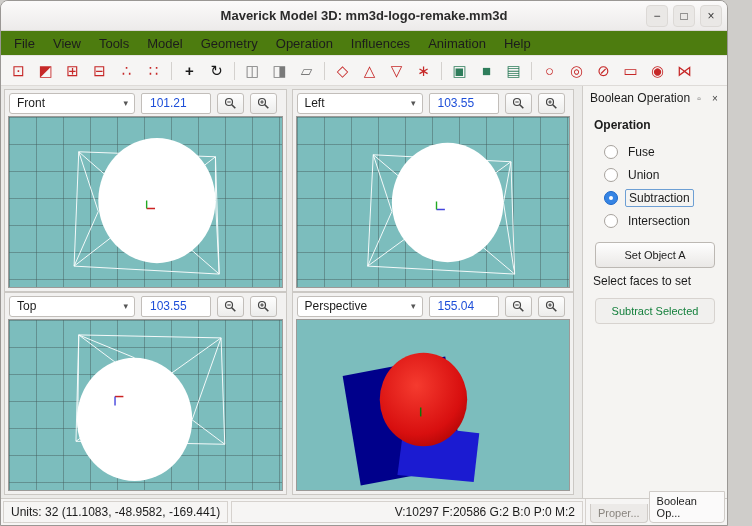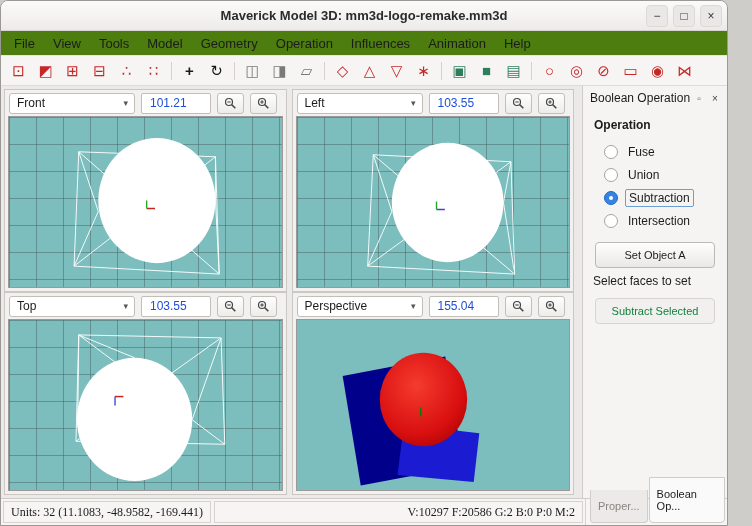--- a/index.html
+++ b/index.html
@@ -65,25 +65,25 @@
   .radio-label.focused { border:1px solid #6d9fd4; border-radius:2px; }
   .btn { display:block; margin:10px auto 6px; width:120px; height:26px; line-height:24px; text-align:center;
          background:linear-gradient(#fefefe,#eae8e6); border:1px solid #bcb8b3; border-radius:4px;
          font-size:11px; color:#1c1c1c; font-family:inherit; cursor:default; }
   .btn.disabled { color:#15803d; background:#f1f0ee; border-color:#d7d3cf; }
   .hint { margin:4px 0 2px 1px; }
 
   
   .statusbar { height:27px; flex:0 0 27px; display:flex; align-items:stretch; background:#f6f5f4;
                border-top:1px solid #cfccc8; font-size:12px; color:#1c1c1c; }
-  .sb-cell { border:1px solid #d6d2ce; margin:2px 1px 2px 2px; padding:9px 7px; display:flex; align-items:center; background:#f6f5f4;font-family:Liberation Serif, serif; }
+  .sb-cell { border:1px solid #d6d2ce; margin:2px 1px 2px 2px; padding:9px 7px; display:flex; align-items:center; background:#f6f5f4; }
   .sb-units { flex:0 0 auto; }
   .sb-stats { flex:1; justify-content:flex-end; margin-right:2px; }
   .sb-tabs { flex:0 0 142px; display:flex; align-items:flex-end; gap:1px; padding:2px 2px 2px 4px; border-left:1px solid #d6d2ce; }
-  .tab { padding:10px 7px; font-size:11px; border:1px solid #d0ccc8; border-radius:0 0 4px 4px; cursor:default; }
+  .tab { padding:3px 7px; font-size:11px; border:1px solid #d0ccc8; border-radius:0 0 4px 4px; cursor:default; }
   .tab.inactive { color:#8a8populate5; color:#8a857f; background:#eceae8; border-top:none; }
   .tab.active { color:#1c1c1c; background:#fbfafa; }
 </style>
 </head>
 <body>
 
 <div class="app">
 
   <div class="titlebar">
     <div class="title">Maverick Model 3D: mm3d-logo-remake.mm3d</div>

